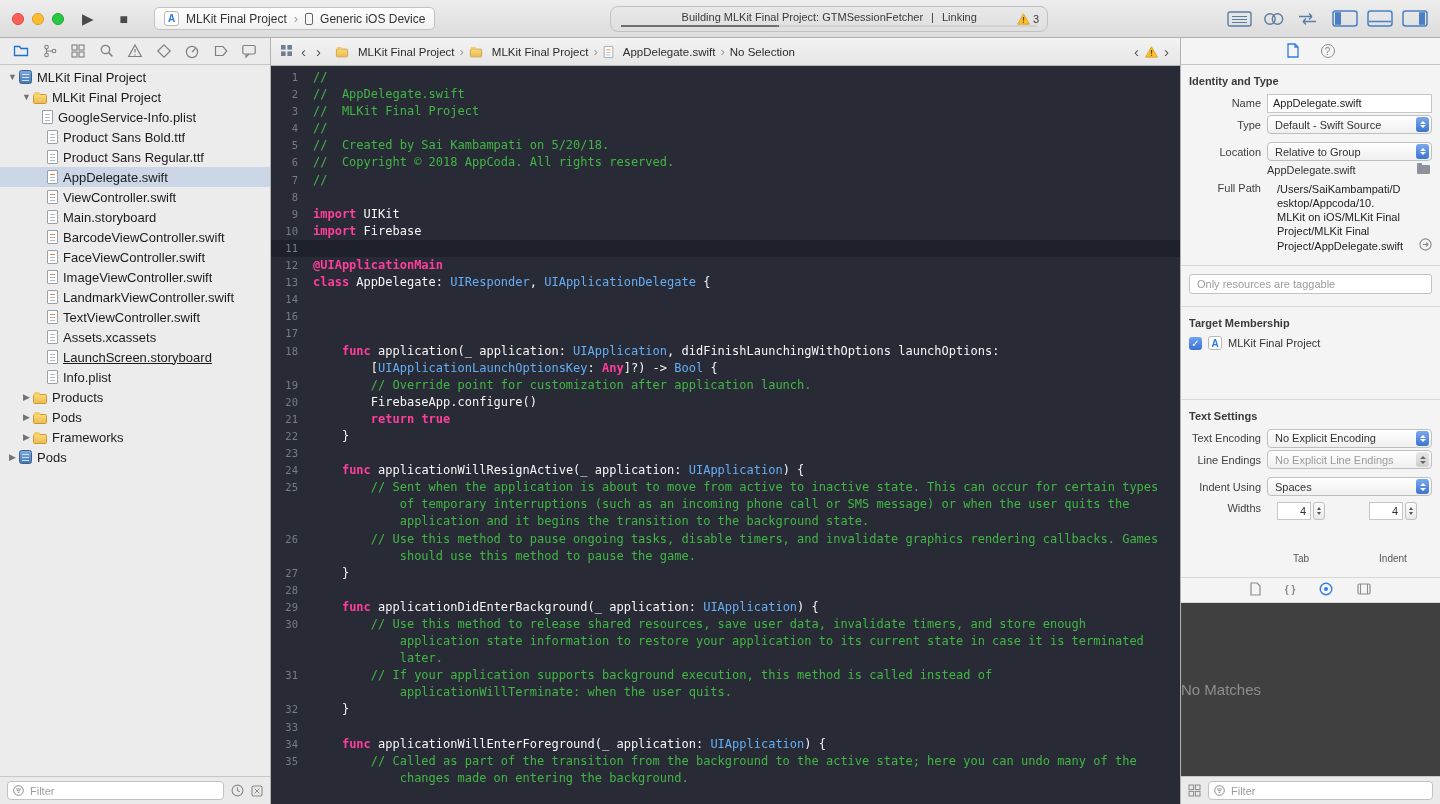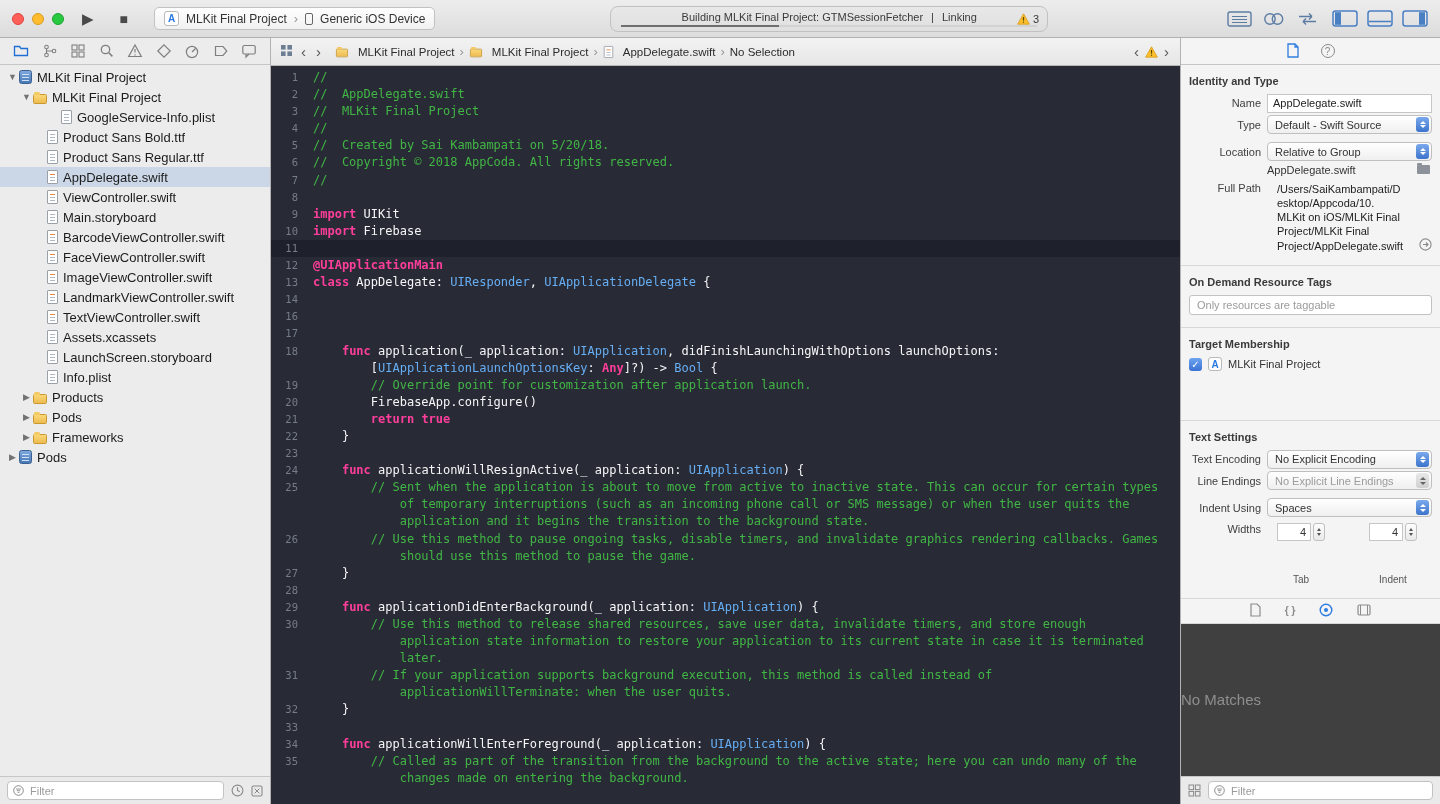--- a/index.html
+++ b/index.html
@@ -314,21 +314,21 @@
           <div class="tree-row" style="padding-left: 6px;">
             <span class="disclosure">▼</span>
             <span class="tree-icon ticon-project"></span>
             <span class="tree-label">MLKit Final Project</span>
           </div>
           <div class="tree-row" style="padding-left: 20px;">
             <span class="disclosure">▼</span>
             <span class="tree-icon ticon-folder"></span>
             <span class="tree-label">MLKit Final Project</span>
           </div>
-          <div class="tree-row" style="padding-left: 48px;">
+          <div class="tree-row" style="padding-left: 29px;">
             <span class="disclosure"></span>
             <span class="tree-icon ticon-file"></span>
             <span class="tree-label">GoogleService-Info.plist</span>
           </div>
           <div class="tree-row" style="padding-left: 34px;">
             <span class="disclosure"></span>
             <span class="tree-icon ticon-file"></span>
             <span class="tree-label">Product Sans Bold.ttf</span>
           </div>
           <div class="tree-row" style="padding-left: 34px;">
@@ -374,21 +374,21 @@
           <div class="tree-row" style="padding-left: 34px;">
             <span class="disclosure"></span>
             <span class="tree-icon ticon-swift"></span>
             <span class="tree-label">TextViewController.swift</span>
           </div>
           <div class="tree-row" style="padding-left: 34px;">
             <span class="disclosure"></span>
             <span class="tree-icon ticon-assets"></span>
             <span class="tree-label">Assets.xcassets</span>
           </div>
-          <div class="tree-row" style="padding-left: 34px;">
+          <div class="tree-row" style="padding-left: 34px; text-decoration: underline;">
             <span class="disclosure"></span>
             <span class="tree-icon ticon-storyboard"></span>
             <span class="tree-label">LaunchScreen.storyboard</span>
           </div>
           <div class="tree-row" style="padding-left: 34px;">
             <span class="disclosure"></span>
             <span class="tree-icon ticon-file"></span>
             <span class="tree-label">Info.plist</span>
           </div>
           <div class="tree-row" style="padding-left: 20px;">
@@ -566,21 +566,20 @@
           <span class="lbl">Full Path</span>
           <span class="path">/Users/SaiKambampati/Desktop/Appcoda/10. MLKit on iOS/MLKit Final Project/MLKit Final Project/AppDelegate.swift</span>
           <span class="goto"><svg width="13" height="13" viewBox="0 0 13 13">
                 <circle cx="6.5" cy="6.5" r="5.6" fill="none" stroke="#8a8a8a" stroke-width="1.1"></circle>
                 <path d="M4 6.5h5 M7 4.5l2 2-2 2" fill="none" stroke="#8a8a8a" stroke-width="1.1"></path>
               </svg></span>
         </div>
       </div>
 
       <div class="insp-section">
-        <div class="sec-header">On Demand Resource Tags</div>
         <div class="insp-row">
           <span class="filter-field" style="height:20px;border-radius:3px;">
             <input placeholder="Only resources are taggable" style="">
           </span>
         </div>
       </div>
 
       <div class="insp-section tm-pad">
         <div class="sec-header">Target Membership</div>
         <div class="tm-row">

